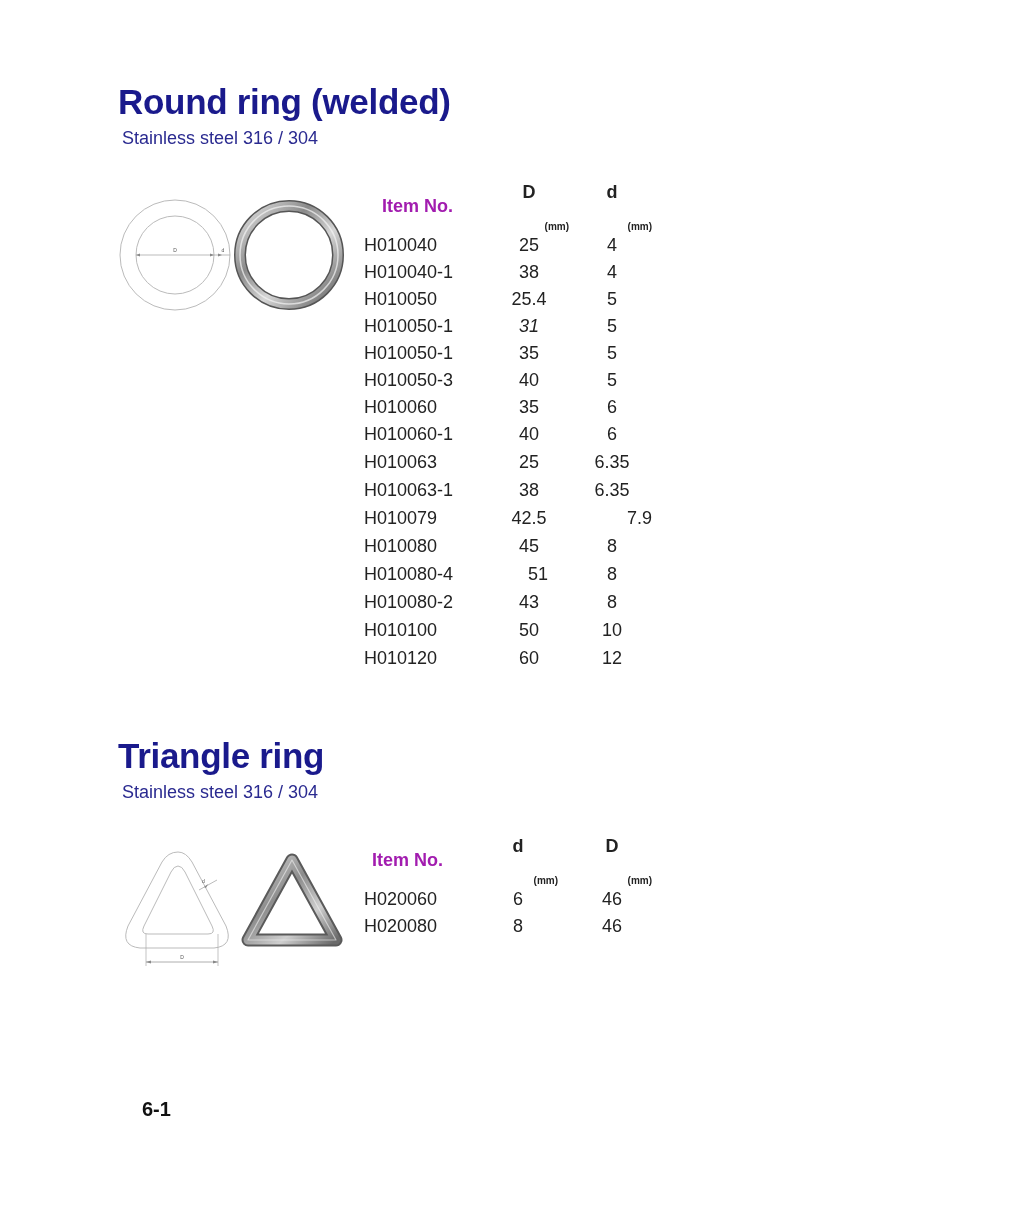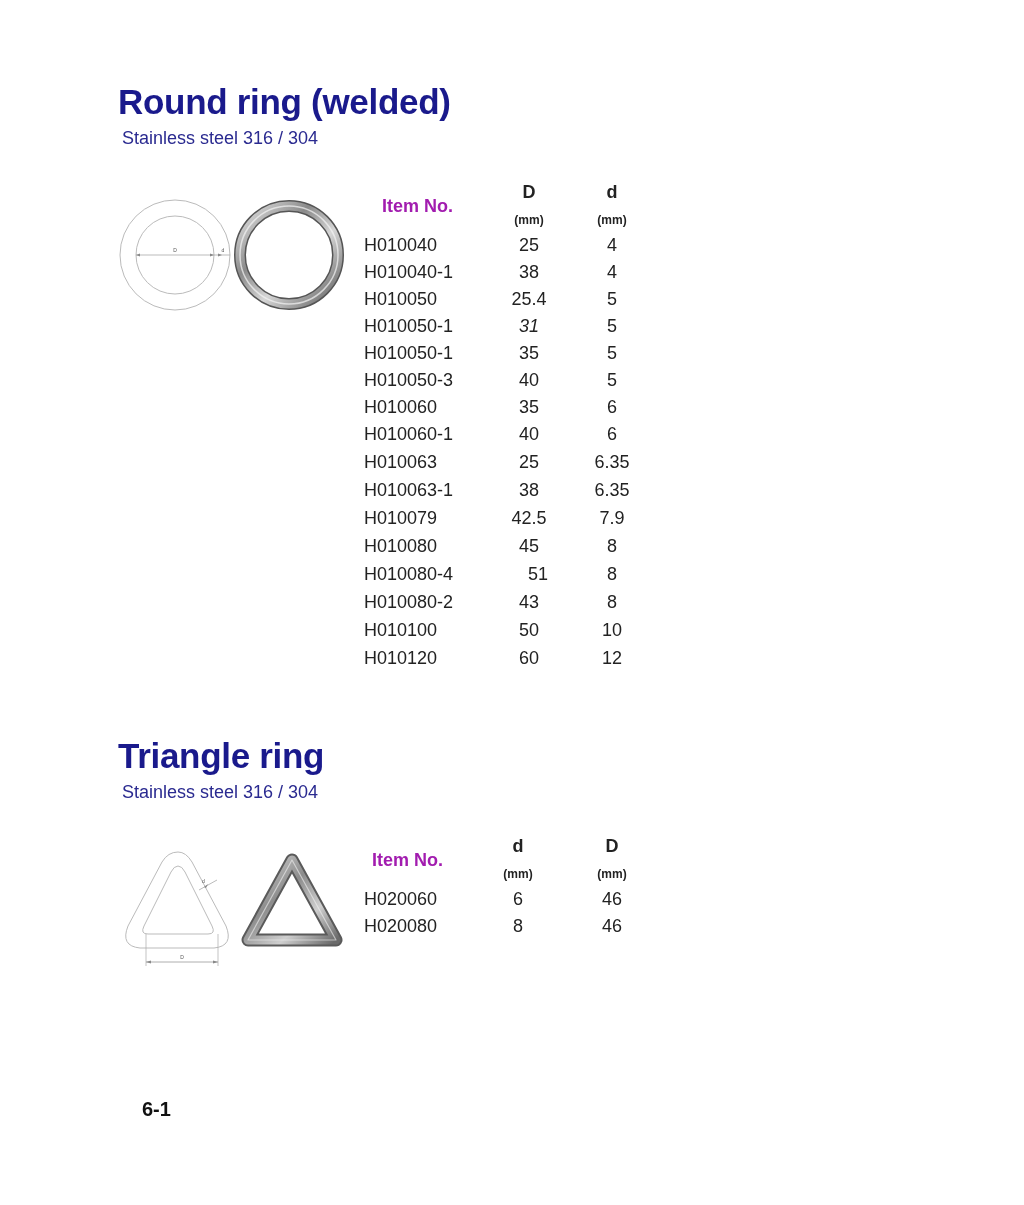--- a/index.html
+++ b/index.html
@@ -5,21 +5,21 @@
   html, body { margin: 0; padding: 0; background: #ffffff; }
   body { width: 1024px; height: 1205px; position: relative; overflow: hidden;
          font-family: "Liberation Sans", "DejaVu Sans", sans-serif; color: #222; }
   .section-title { position: absolute; left: 118px; font-size: 35px; font-weight: bold; color: #1a1a8c; letter-spacing: -0.3px; }
   .section-sub { position: absolute; left: 122px; font-size: 18px; color: #2a2a90; }
   .figure { position: absolute; }
   .tbl { position: absolute; left: 362px; }
   .hdr-item { position: absolute; font-size: 18px; font-weight: bold; color: #a21caf; }
   .hdr-col { position: absolute; width: 80px; text-align: center; }
   .hdr-col .sym { font-size: 18px; font-weight: bold; display: block; color: #222; }
-  .hdr-col .unit { font-size: 12px; font-weight: bold; display: block; margin-top: 10px; color: #222; }
+  .hdr-col .unit { font-size: 10px; font-weight: bold; display: block; margin-top: 18px; color: #222; text-align: right; }
   .row { position: absolute; left: 0; height: 27px; font-size: 18px; color: #222; }
   .row .c-item { position: absolute; left: 2px; white-space: nowrap; }
   .row .c-v { position: absolute; width: 80px; text-align: center; }
   .page-no { position: absolute; left: 142px; top: 1098px; font-size: 20px; font-weight: bold; color: #111; }
 </style>
 </head>
 <body>
 
 <div class="section-title" style="top:82px;">Round ring (welded)</div>
 <div class="section-sub" style="top:128px;">Stainless steel 316 / 304</div>
@@ -107,21 +107,21 @@
       <span class="c-v" style="left:210px;">6.35</span>
     </div>
   <div class="row" style="top:300px;">
       <span class="c-item">H010063-1</span>
       <span class="c-v" style="left:127px;">38</span>
       <span class="c-v" style="left:210px;">6.35</span>
     </div>
   <div class="row" style="top:328px;">
       <span class="c-item">H010079</span>
       <span class="c-v" style="left:127px;">42.5</span>
-      <span class="c-v" style="left:210px;">7.9</span>
+      <span class="c-v" style="left:210px;text-align:right;">7.9</span>
     </div>
   <div class="row" style="top:356px;">
       <span class="c-item">H010080</span>
       <span class="c-v" style="left:127px;">45</span>
       <span class="c-v" style="left:210px;">8</span>
     </div>
   <div class="row" style="top:384px;">
       <span class="c-item">H010080-4</span>
       <span class="c-v" style="left:136px;">51</span>
       <span class="c-v" style="left:210px;">8</span>

